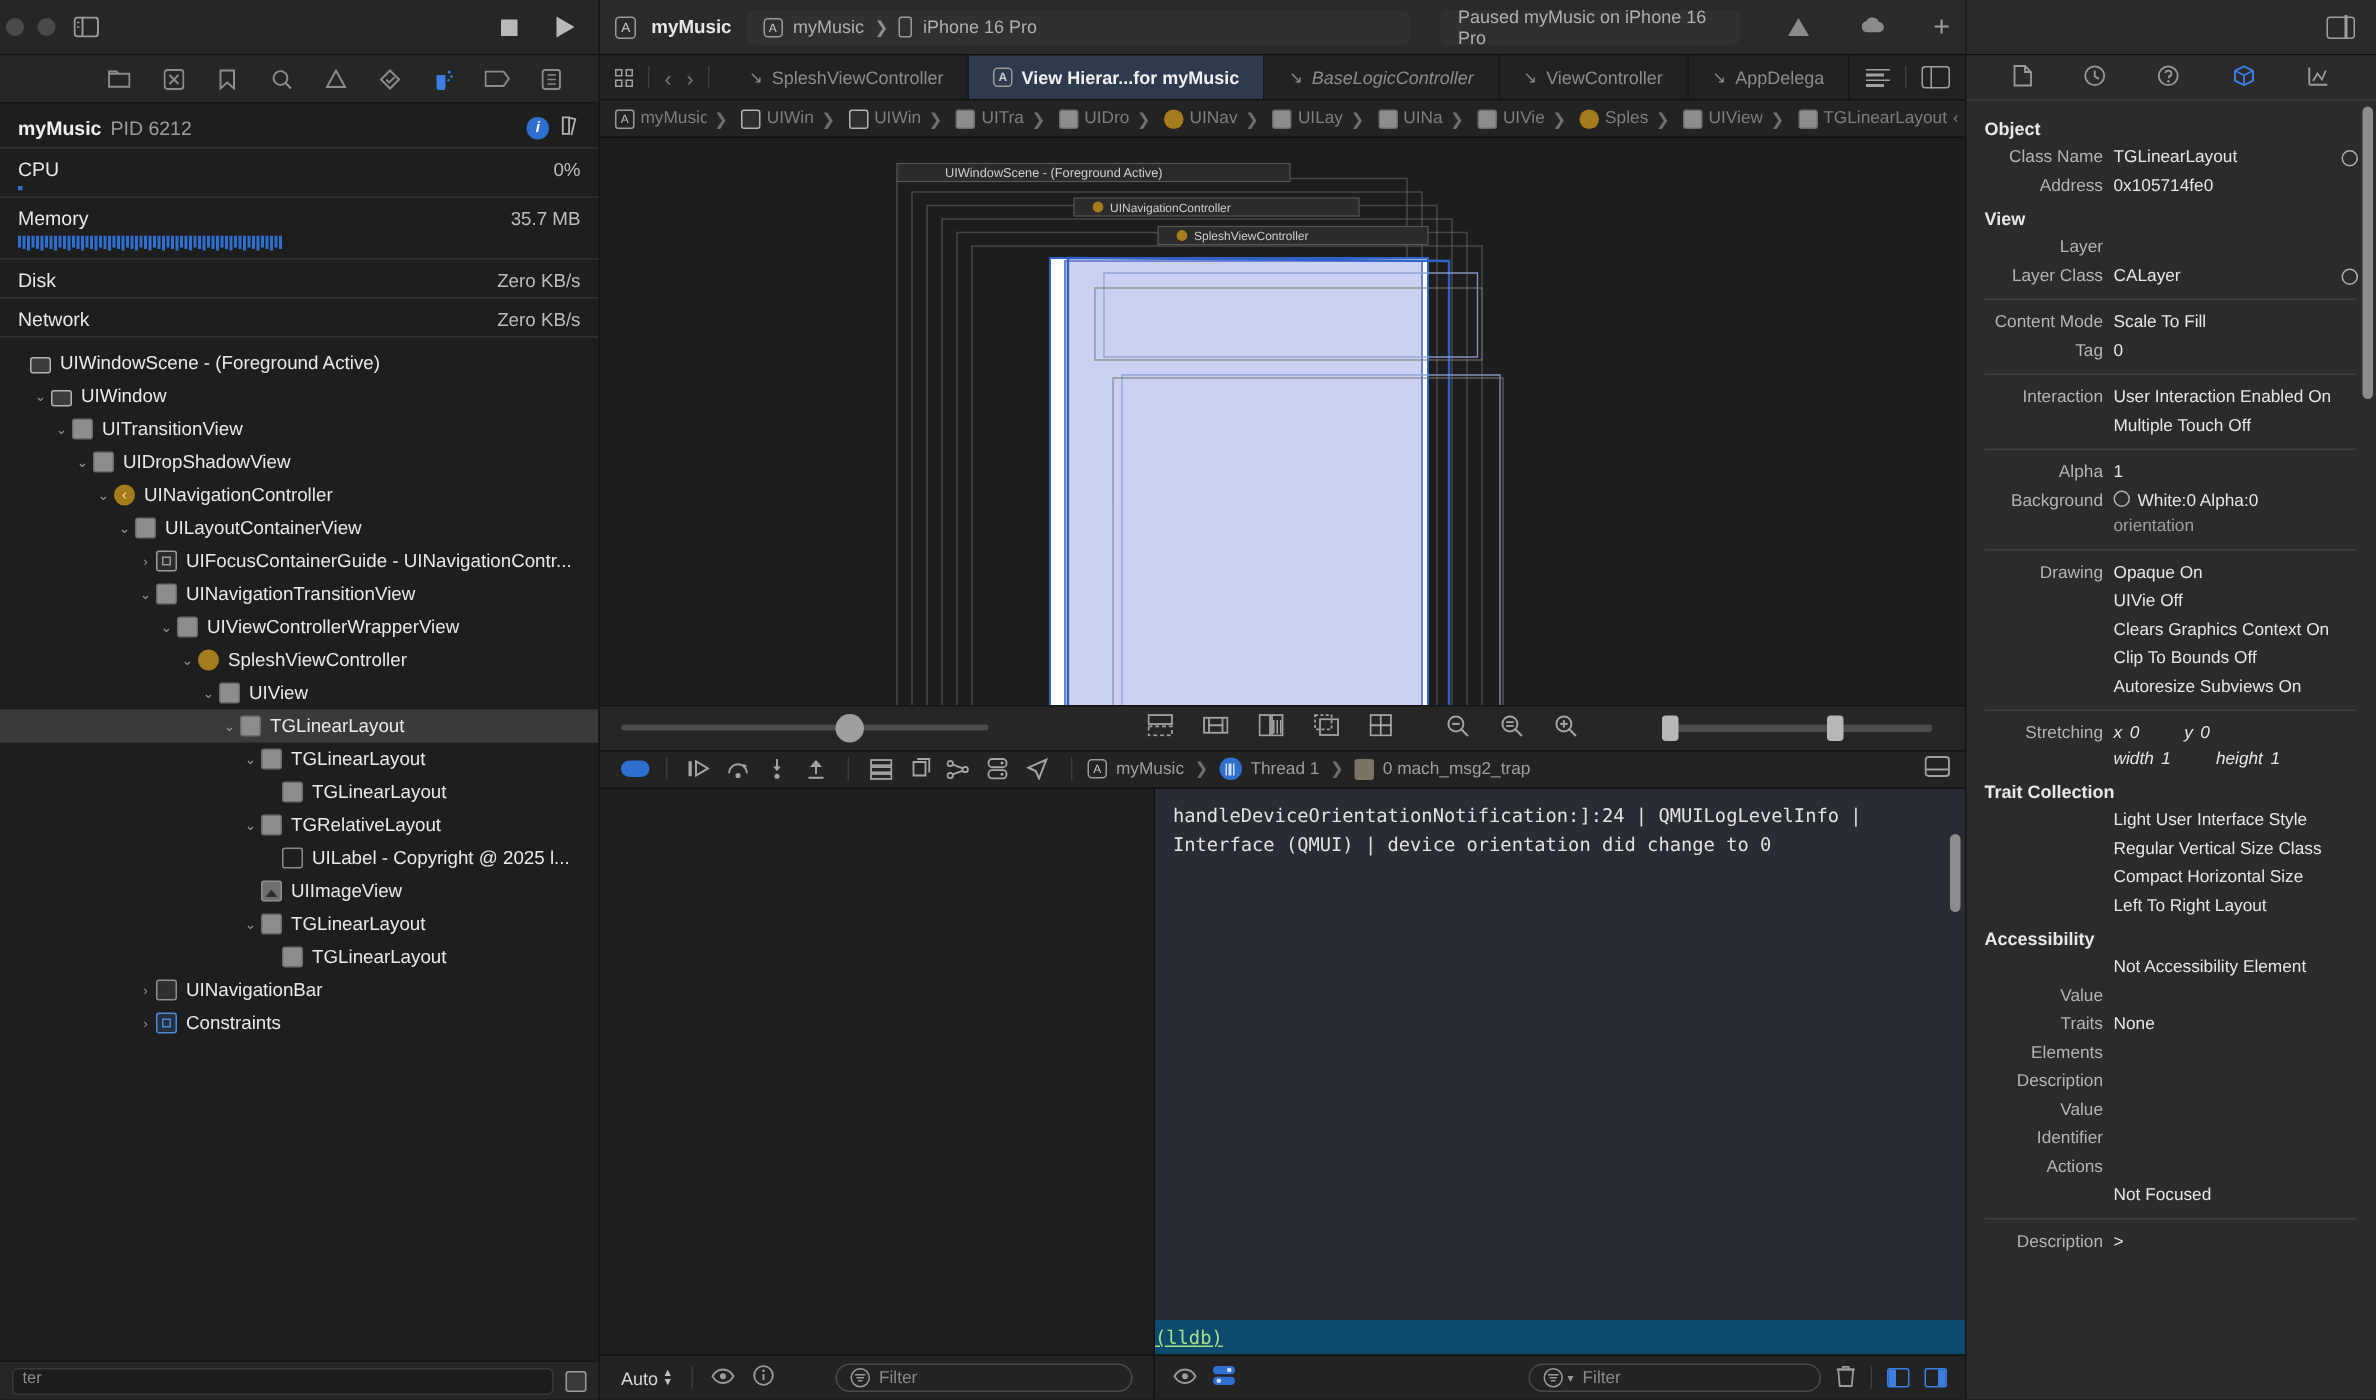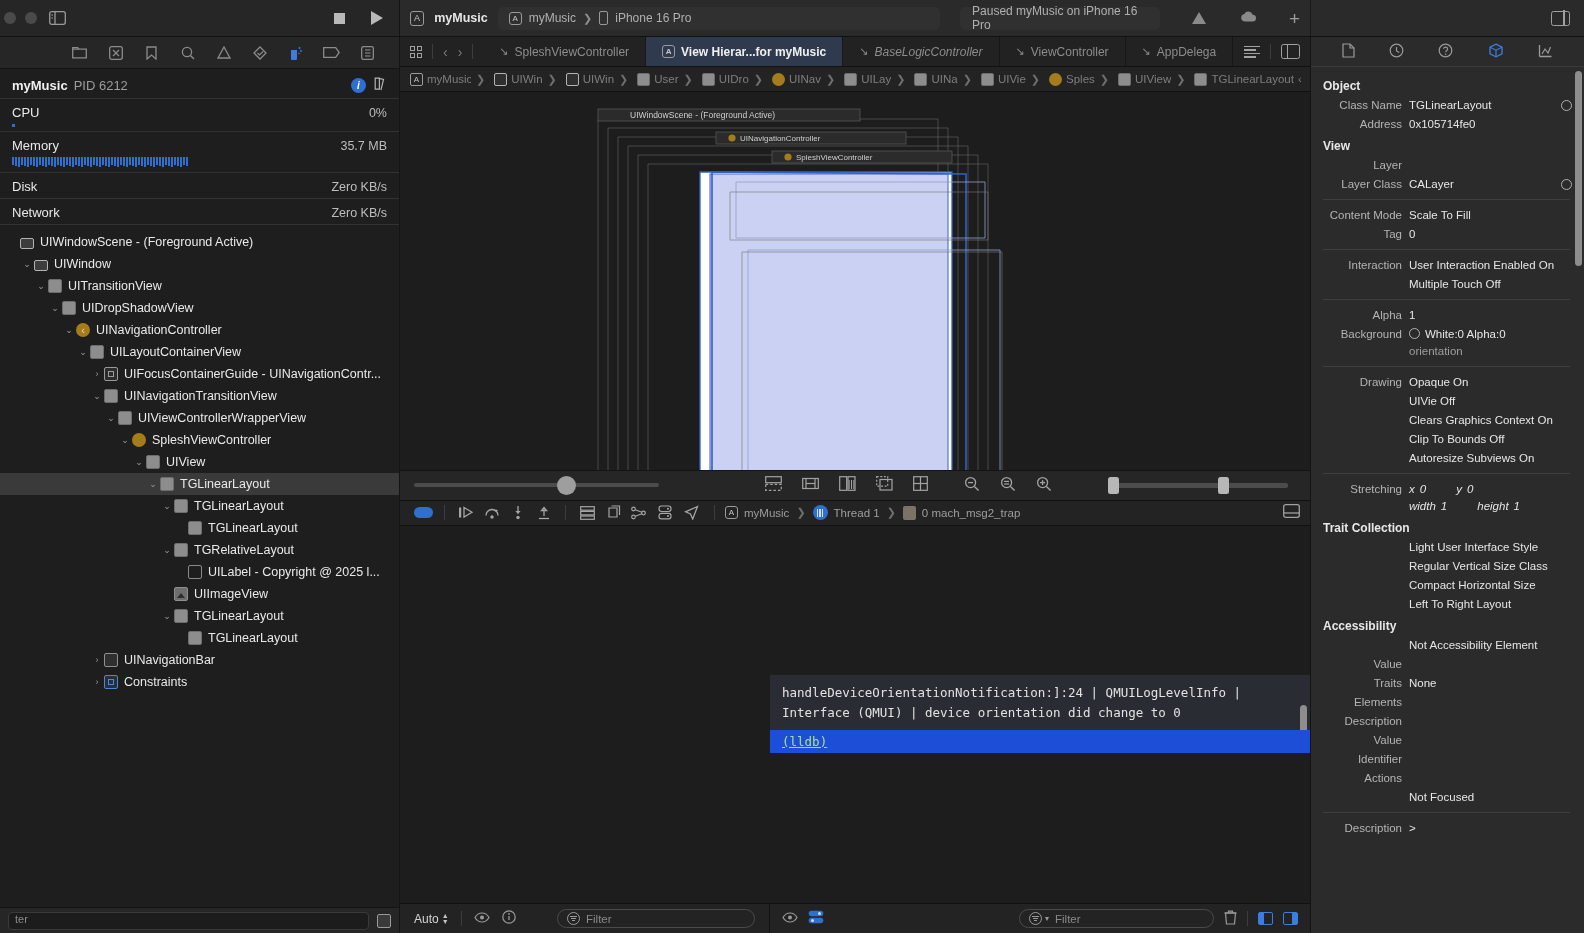--- a/index.html
+++ b/index.html
@@ -155,26 +155,26 @@
   .dbtn{ color:#a5a5a5; display:flex; align-items:center; justify-content:center;
          width:26px; height:22px; }
   .dbtn.on{ color:#3b7de0; }
   .pill{ width:19px;height:11px;border-radius:5.5px;background:#2f6fd0;}
   .dcrumb{ display:flex; align-items:center; gap:6px; color:#9e9e9e; font-size:11.5px; }
   .threadico{ width:15px;height:15px;border-radius:50%;background:#2f6fd0; display:flex;
               align-items:center;justify-content:center;gap:1px;}
   .threadico i{ width:1.6px;height:8px;background:#cfe0fb;display:block;}
   .stackico{ width:13px;height:14px;background:#7a7366;border-radius:2px;}
 
-  .debugpanes{ flex:1; display:flex; min-height:0;align-items:center; }
+  .debugpanes{ flex:1; display:flex; min-height:0; }
   .varspane{ width:370px; background:#1e1e1e; border-right:1px solid #111; }
   .console{ flex:1; background:#292c33; padding:8px 12px; overflow:hidden;
             font-family:"DejaVu Sans Mono","Liberation Mono",monospace; font-size:12.5px;
             color:#e2e2e2; line-height:1.55; position:relative;}
-  .lldb{ background:#1d4ed8; color:#a8e08a; padding:4px 12px;
+  .lldb{ background:#0c4a6e; color:#a8e08a; padding:4px 0;
          font-family:"DejaVu Sans Mono","Liberation Mono",monospace; font-size:12.5px;text-decoration:underline;}
   .cscroll{ position:absolute; right:3px; top:30px; width:7px; height:52px; background:#8d8d8d;
             border-radius:4px;}
 
   .bottombar{ height:30px; background:#232323; display:flex; align-items:center;
               border-top:1px solid #111; }
   .bb-left{ width:370px; display:flex; align-items:center; gap:12px; padding:0 14px;
             border-right:1px solid #111; height:100%;}
   .bb-right{ flex:1; display:flex; align-items:center; gap:10px; padding:0 12px; }
   .auto{ color:#d6d6d6; font-size:12px; display:flex; align-items:center; gap:3px;}
@@ -632,21 +632,21 @@
             <span class="tl">UIWin</span>
             <span class="jb-sep">❯</span>
           </span>
           <span class="jb">
             <span class="ji w"></span>
             <span class="tl">UIWin</span>
             <span class="jb-sep">❯</span>
           </span>
           <span class="jb">
             <span class="ji v"></span>
-            <span class="tl">User</span>
+            <span class="tl">UITra</span>
             <span class="jb-sep">❯</span>
           </span>
           <span class="jb">
             <span class="ji v"></span>
             <span class="tl">UIDro</span>
             <span class="jb-sep">❯</span>
           </span>
           <span class="jb">
             <span class="ji vc"></span>
             <span class="tl">UINav</span>

